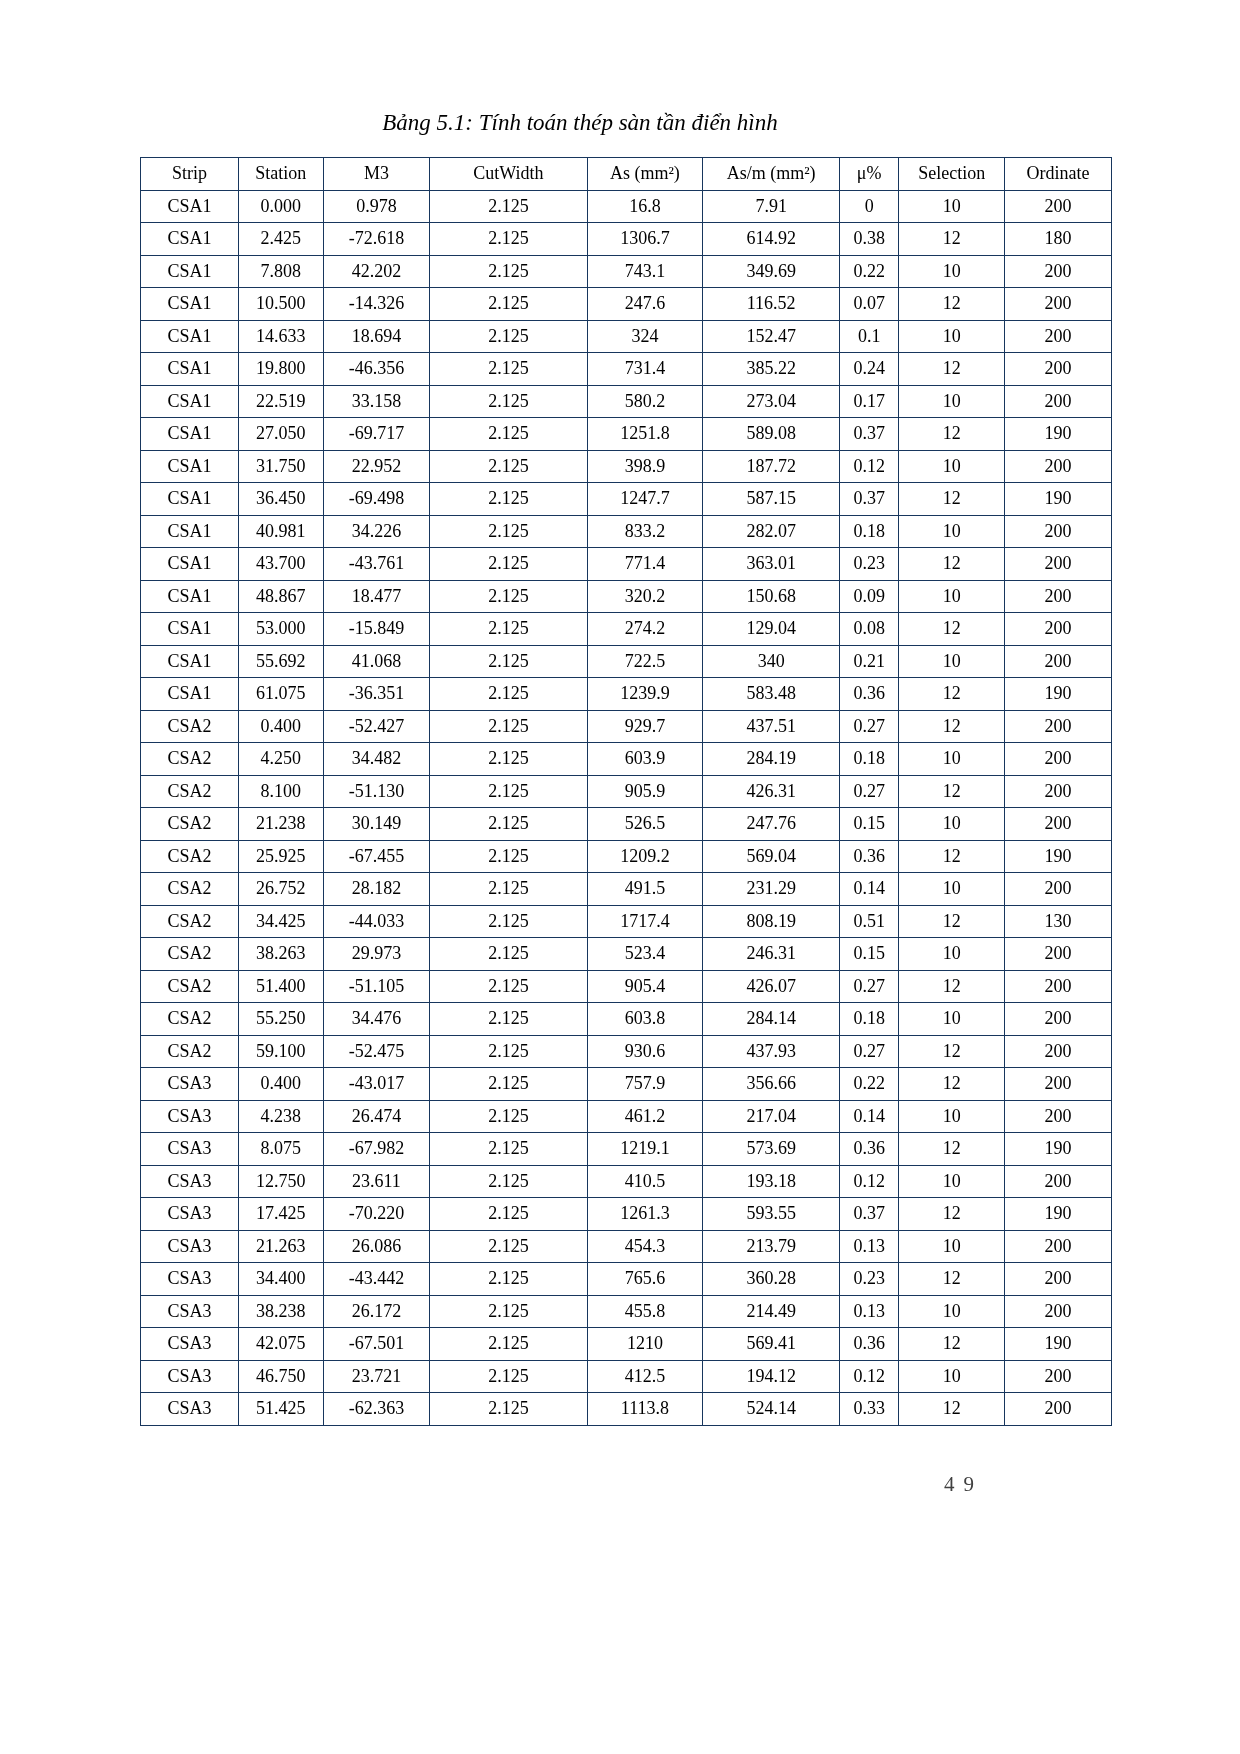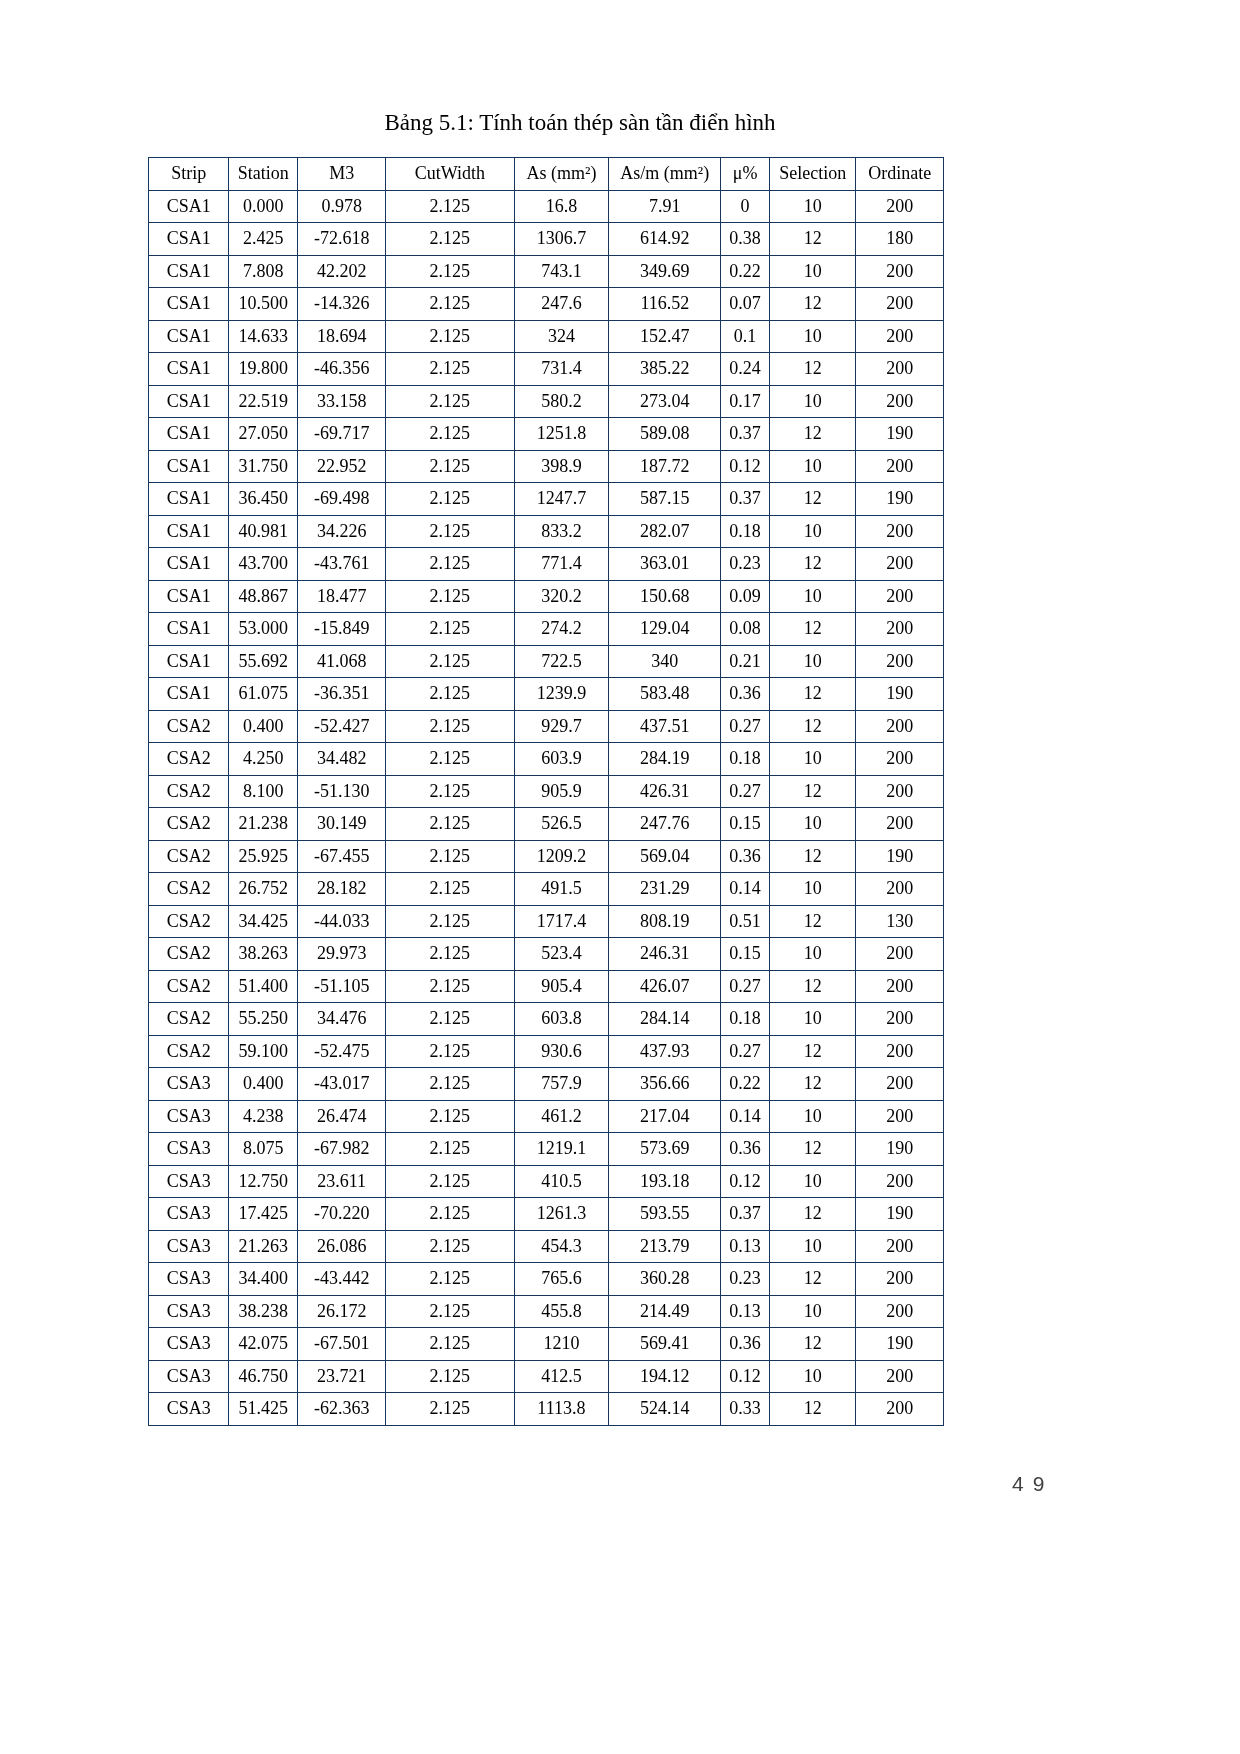--- a/index.html
+++ b/index.html
@@ -17,28 +17,29 @@
     color: var(--text-color);
     position: relative;
     overflow: hidden;
   }
   .doc-title {
     position: absolute;
     top: 110px;
     left: 148px;
     width: 864px;
     text-align: center;
+    font-style: italic;
     font-size: 23px;
     color: var(--text-color);
   }
   table.data-table {
     position: absolute;
     top: 157px;
-    left: 148px;
-    width: 796px;
+    left: 140px;
+    width: 972px;
     border-collapse: collapse;
     table-layout: fixed;
     font-size: 18px;
   }
   table.data-table th,
   table.data-table td {
     border: 1.5px solid var(--border-color);
     text-align: center;
     vertical-align: middle;
     height: 32.5px;
@@ -53,25 +54,25 @@
   col.c-m3       { width: 11.0%; }
   col.c-cutwidth { width: 16.2%; }
   col.c-as       { width: 11.9%; }
   col.c-asm      { width: 14.1%; }
   col.c-mu       { width: 6.1%; }
   col.c-sel      { width: 10.9%; }
   col.c-ord      { width: 11.0%; }
   .page-number {
     position: absolute;
     top: 1472px;
-    left: 1012px;
+    left: 944px;
     font-size: 21px;
     letter-spacing: 9px;
     color: var(--pagenum-color);
-    font-family: Liberation Sans, sans-serif;
+    font-family: Liberation Serif, serif;
     text-align: right;
   }
 </style>
 </head>
 <body>
 
 <div class="doc-title">Bảng 5.1: Tính toán thép sàn tần điển hình</div>
 
 <table class="data-table">
   <colgroup>

